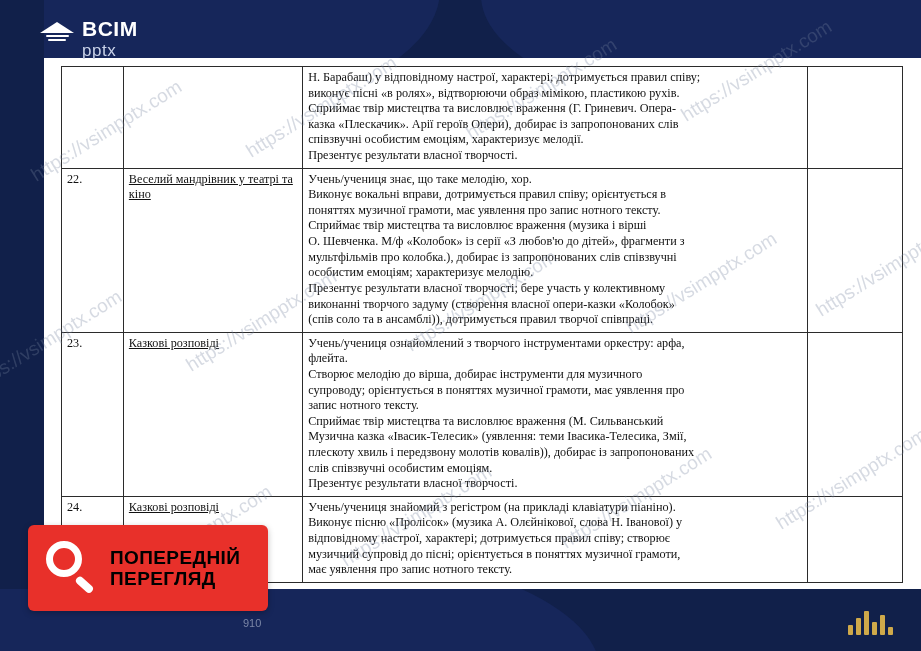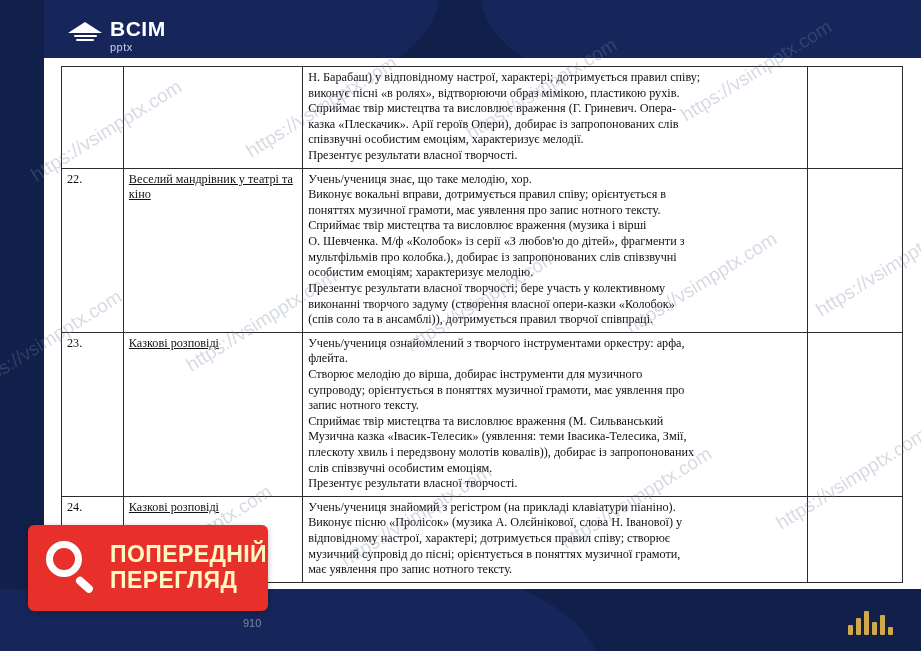--- a/index.html
+++ b/index.html
@@ -75,21 +75,21 @@
     right: 0;
     top: 0;
     bottom: 0;
     width: 0px;
     background: #11204a;
   }
 
   
   .brand {
     position: absolute;
-    left: 68px;
+    left: 40px;
     top: 18px;
     display: flex;
     align-items: flex-start;
     gap: 8px;
     z-index: 6;
   }
   .brand .cap {
     width: 34px;
     height: 26px;
     position: relative;
@@ -116,21 +116,21 @@
   .brand .titlewrap { line-height: 1; }
   .brand .bcim {
     font-family: "Liberation Sans", sans-serif;
     font-weight: bold;
     font-size: 21px;
     color: #ffffff;
     letter-spacing: .5px;
   }
   .brand .pptx {
     font-family: "Liberation Sans", sans-serif;
-    font-size: 11px;
+    font-size: 17px;
     color: #c9d2e8;
     margin-top: 3px;
     letter-spacing: .5px;
   }
 
   
   .doc {
     position: absolute;
     left: 52px;
     top: 66px;
@@ -208,22 +208,22 @@
     width: 20px;
     height: 8px;
     background: #ffffff;
     border-radius: 4px;
     transform: rotate(42deg);
     transform-origin: left center;
   }
   .preview-badge .ptext {
     font-family: "Liberation Sans", sans-serif;
     font-weight: bold;
-    color: #fef9c3;
-    font-size: 23px;
+    color: #000000;
+    font-size: 19px;
     line-height: 1.12;
     letter-spacing: .4px;
     margin-left: 8px;
   }
 
   
   .footer-code {
     position: absolute;
     left: 243px;
     bottom: 22px;

